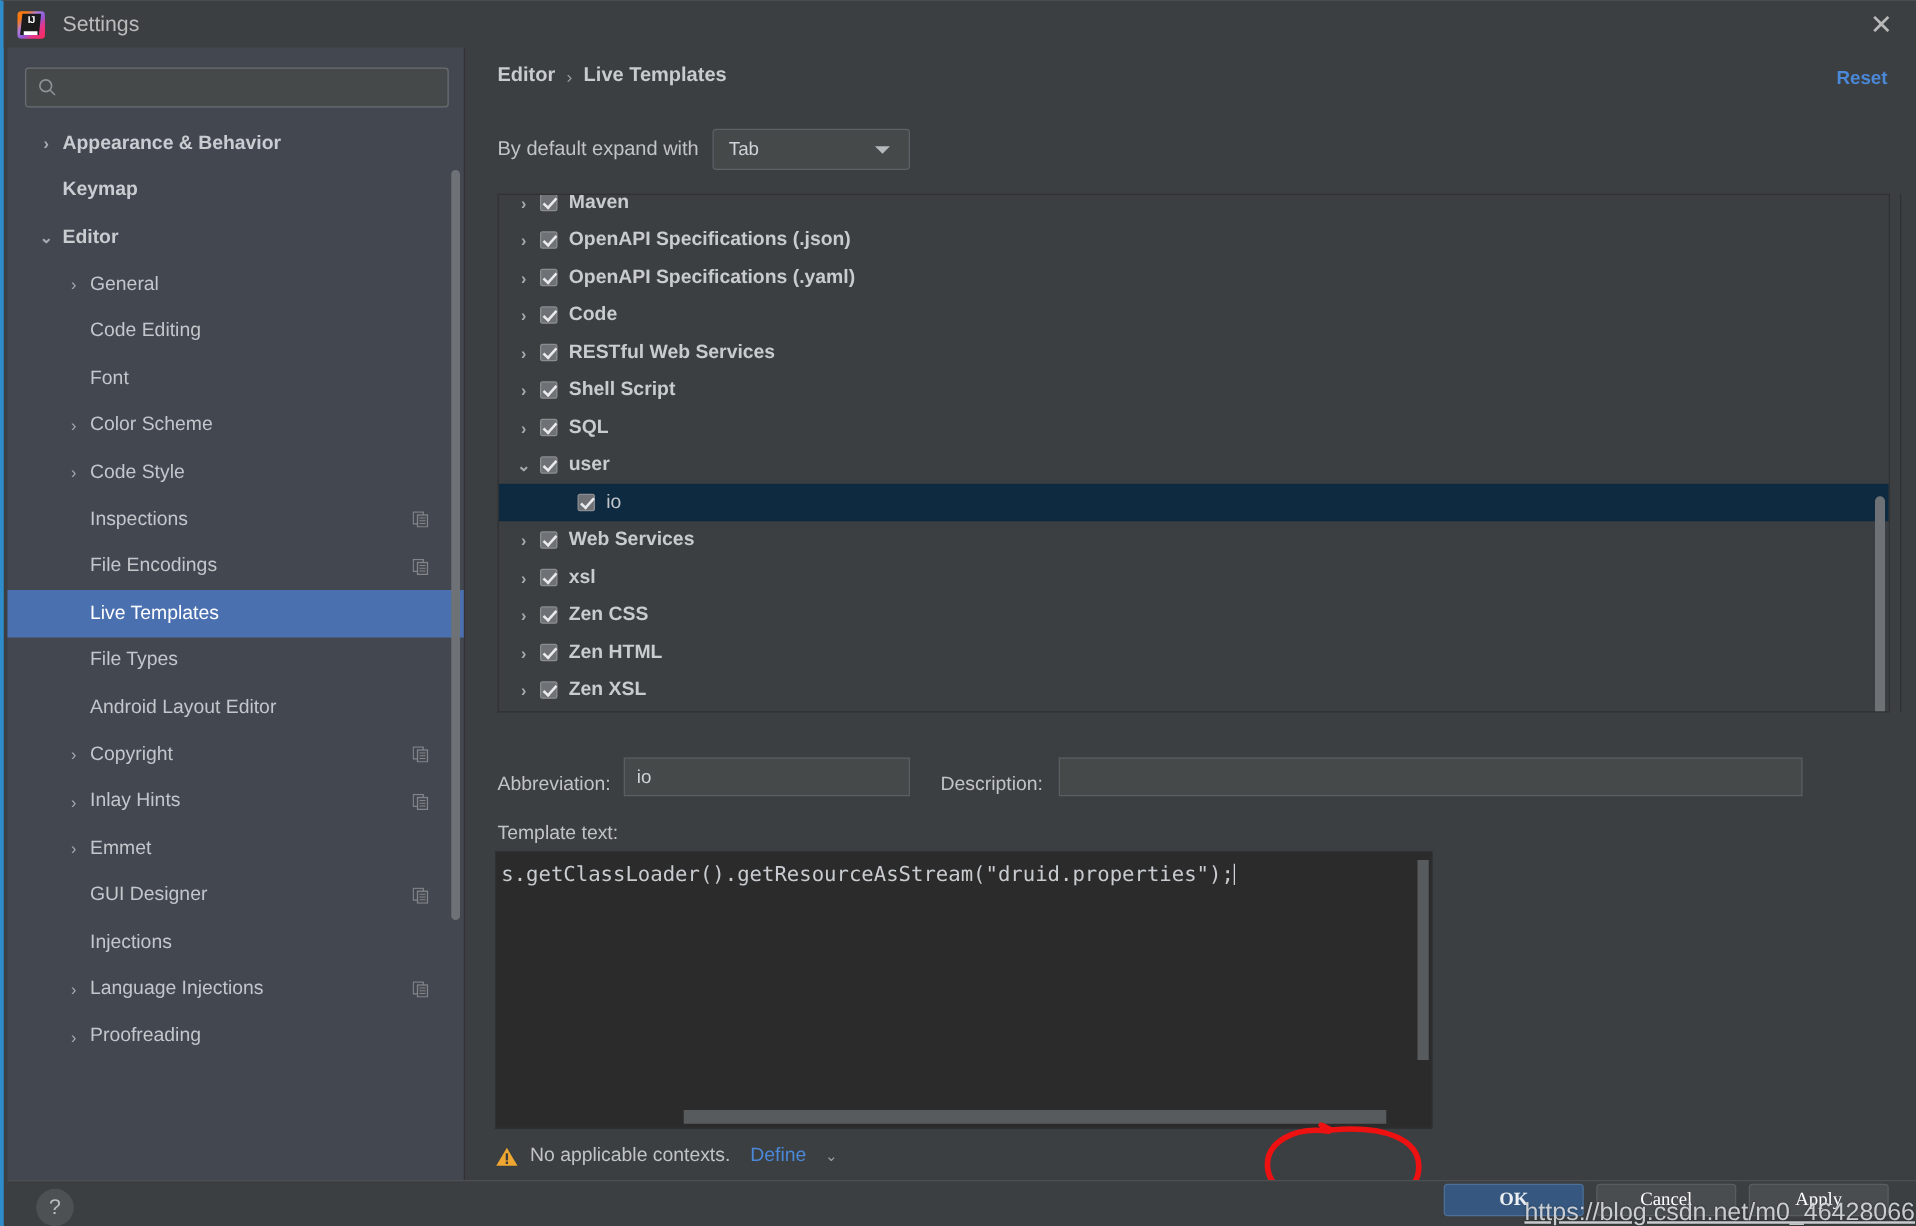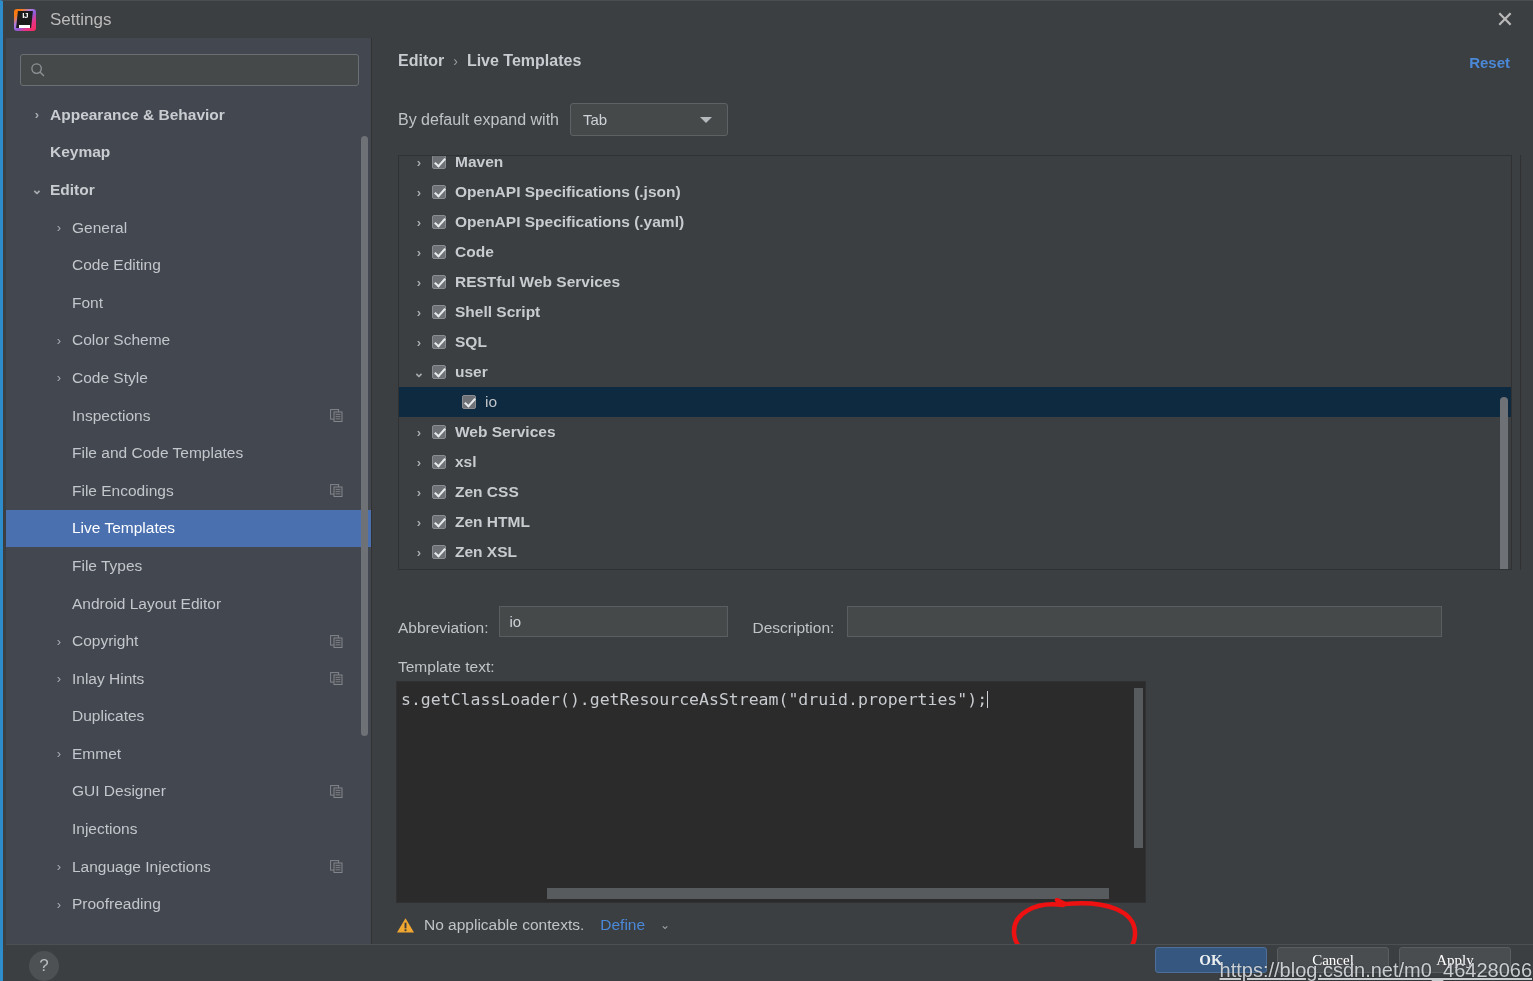--- a/index.html
+++ b/index.html
@@ -296,24 +296,20 @@
           <svg class="copy-badge" viewBox="0 0 13 13">
             <rect x="0.6" y="0.6" width="8" height="9.5" fill="none" stroke="#a9acb0" stroke-width="1"></rect>
             <rect x="4" y="3" width="8" height="9.5" fill="#4a4d50" stroke="#a9acb0" stroke-width="1"></rect>
             <line x1="5.6" y1="5.4" x2="10.4" y2="5.4" stroke="#a9acb0" stroke-width="0.9"></line>
             <line x1="5.6" y1="7.6" x2="10.4" y2="7.6" stroke="#a9acb0" stroke-width="0.9"></line>
             <line x1="5.6" y1="9.8" x2="10.4" y2="9.8" stroke="#a9acb0" stroke-width="0.9"></line>
           </svg>
         </div>
         <div class="tree-item lvl2">
           <span class="arrow empty">›</span>
-          <span class="lbl">File and Code Templates</span>
-        </div>
-        <div class="tree-item lvl2">
-          <span class="arrow empty">›</span>
           <span class="lbl">File Encodings</span>
           <svg class="copy-badge" viewBox="0 0 13 13">
             <rect x="0.6" y="0.6" width="8" height="9.5" fill="none" stroke="#a9acb0" stroke-width="1"></rect>
             <rect x="4" y="3" width="8" height="9.5" fill="#4a4d50" stroke="#a9acb0" stroke-width="1"></rect>
             <line x1="5.6" y1="5.4" x2="10.4" y2="5.4" stroke="#a9acb0" stroke-width="0.9"></line>
             <line x1="5.6" y1="7.6" x2="10.4" y2="7.6" stroke="#a9acb0" stroke-width="0.9"></line>
             <line x1="5.6" y1="9.8" x2="10.4" y2="9.8" stroke="#a9acb0" stroke-width="0.9"></line>
           </svg>
         </div>
         <div class="tree-item lvl2 selected">
@@ -342,24 +338,20 @@
         <div class="tree-item lvl2">
           <span class="arrow">›</span>
           <span class="lbl">Inlay Hints</span>
           <svg class="copy-badge" viewBox="0 0 13 13">
             <rect x="0.6" y="0.6" width="8" height="9.5" fill="none" stroke="#a9acb0" stroke-width="1"></rect>
             <rect x="4" y="3" width="8" height="9.5" fill="#4a4d50" stroke="#a9acb0" stroke-width="1"></rect>
             <line x1="5.6" y1="5.4" x2="10.4" y2="5.4" stroke="#a9acb0" stroke-width="0.9"></line>
             <line x1="5.6" y1="7.6" x2="10.4" y2="7.6" stroke="#a9acb0" stroke-width="0.9"></line>
             <line x1="5.6" y1="9.8" x2="10.4" y2="9.8" stroke="#a9acb0" stroke-width="0.9"></line>
           </svg>
-        </div>
-        <div class="tree-item lvl2">
-          <span class="arrow empty">›</span>
-          <span class="lbl">Duplicates</span>
         </div>
         <div class="tree-item lvl2">
           <span class="arrow">›</span>
           <span class="lbl">Emmet</span>
         </div>
         <div class="tree-item lvl2">
           <span class="arrow empty">›</span>
           <span class="lbl">GUI Designer</span>
           <svg class="copy-badge" viewBox="0 0 13 13">
             <rect x="0.6" y="0.6" width="8" height="9.5" fill="none" stroke="#a9acb0" stroke-width="1"></rect>

